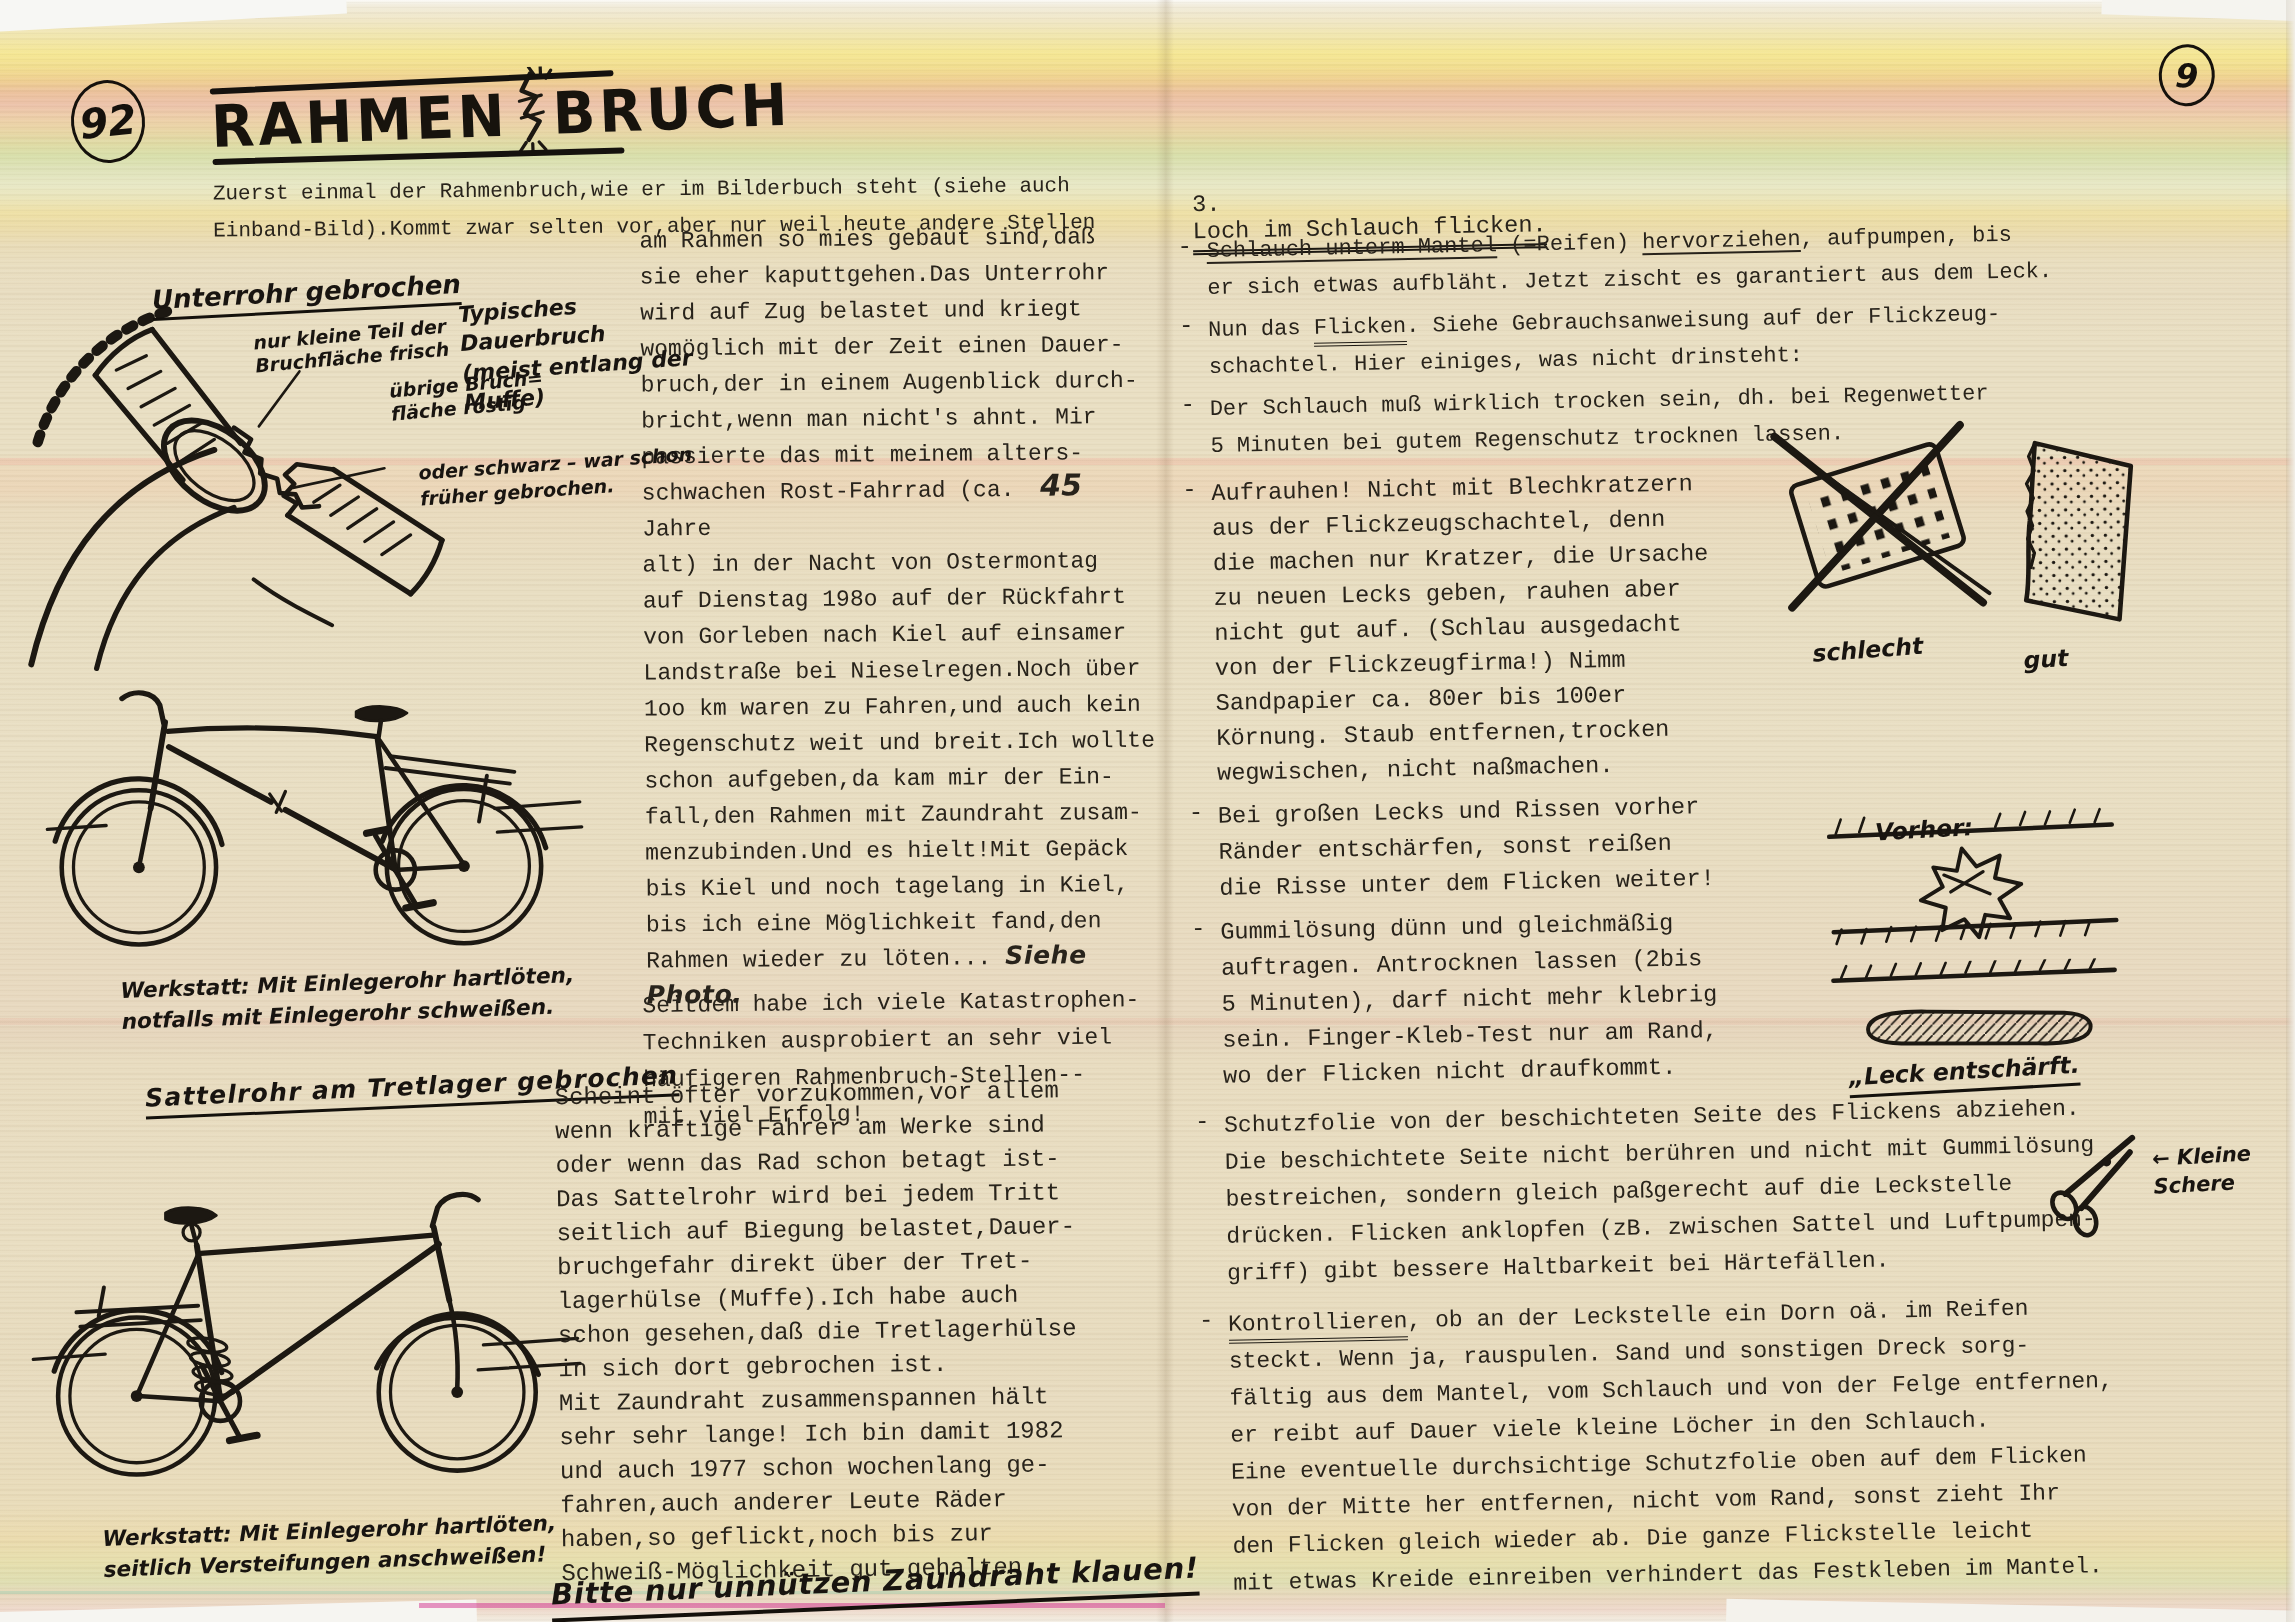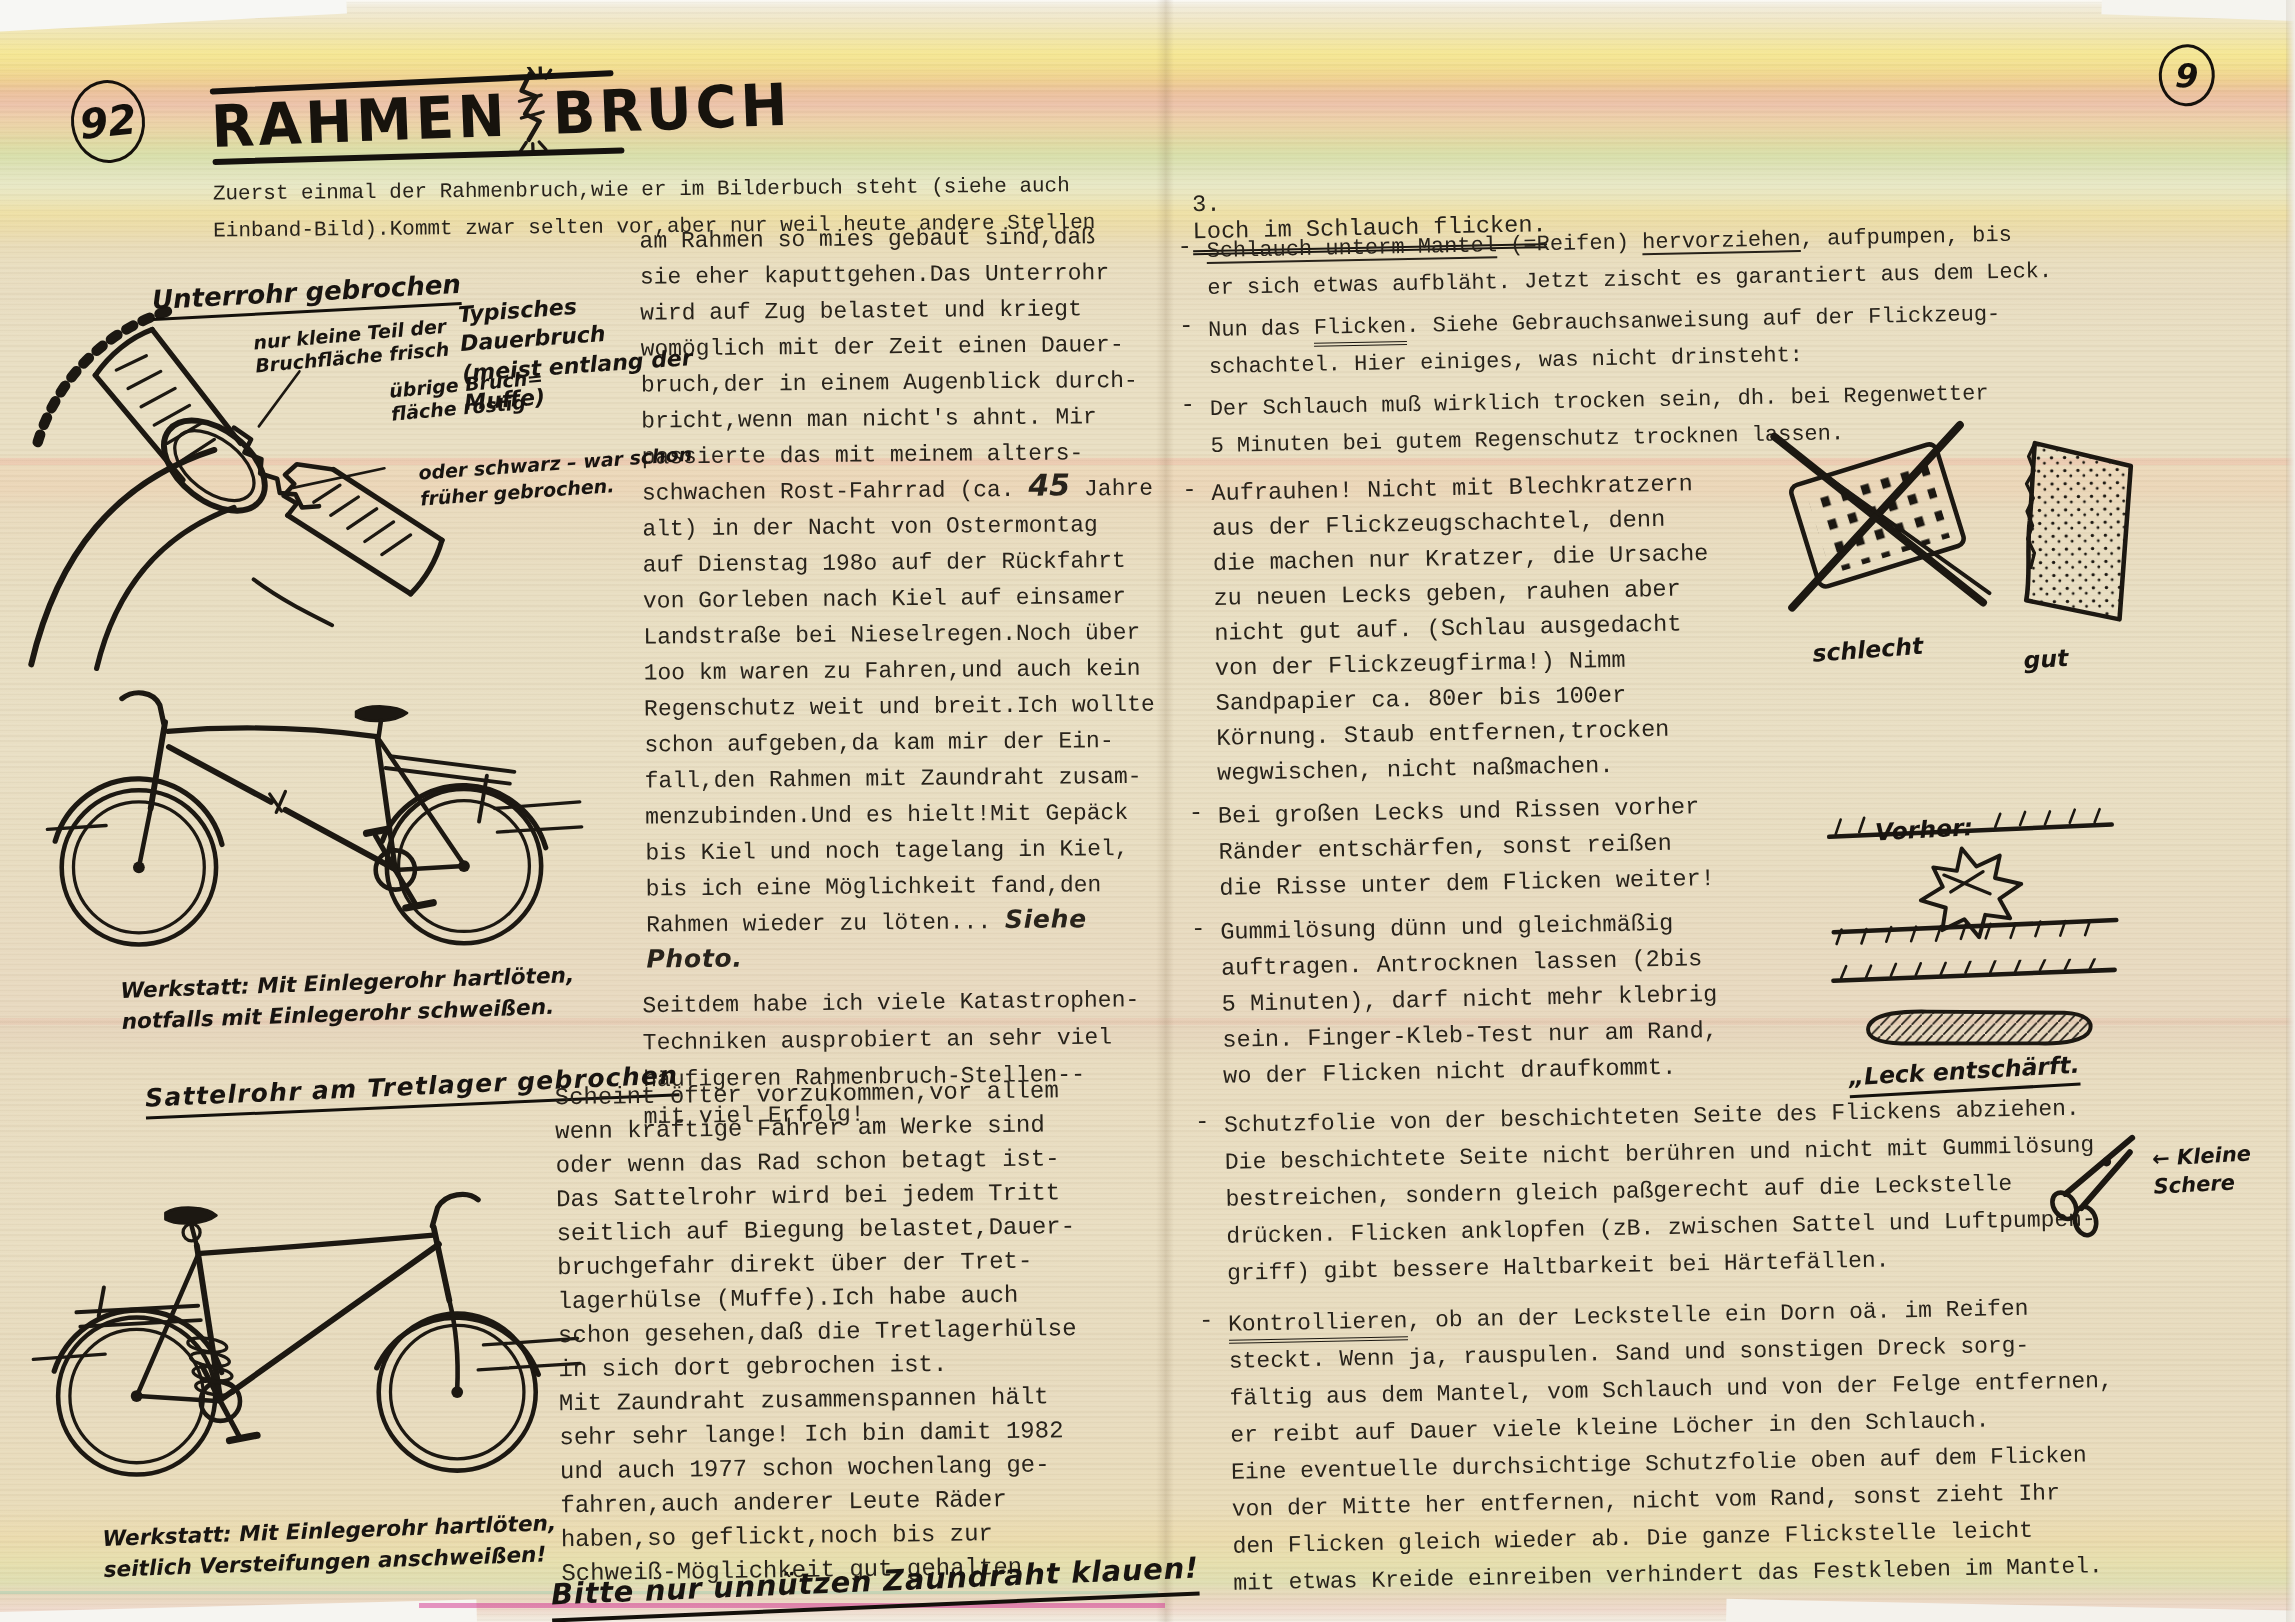--- a/index.html
+++ b/index.html
@@ -27,21 +27,21 @@
         #e9dbbe 510px,#e8dec2 592px,#e9dfc4 753px,#e8ddc1 851px,#e8d9c0 1008px,
         #e6d6bd 1033px,#e8dcc0 1063px,#e9dec2 1243px,#e7dbbe 1361px,#e8dcc0 1397px,
         #e9dcba 1505px,#ebdbae 1539px,#e6dfae 1563px,#dfdeb2 1582px,#e9d8c0 1598px,
         #eed9cc 1610px,#f0e6d8 1617px,#f6f2ea 1623px);
   }
   .tw{font-family:"Liberation Mono","DejaVu Sans Mono",monospace;white-space:pre-line;color:#28231b;}
   .hw{font-family:"DejaVu Sans","Liberation Sans",sans-serif;font-style:italic;color:#181410;}
   .abs{position:absolute;}
   u{text-decoration:underline;text-decoration-thickness:2px;text-underline-offset:5.2px;}
   .uu{border-bottom:4.6px double #1c1812;padding-bottom:2px;}
-  .hw45{font-family:"DejaVu Sans",sans-serif;font-style:italic;font-weight:700;font-size:30px;line-height:.8;}
+  .hw45{font-family:"DejaVu Sans",sans-serif;font-style:italic;font-weight:700;font-size:30px;line-height:.8;margin-left:12px;}
   .hwi{font-family:"DejaVu Sans",sans-serif;font-style:italic;font-weight:700;font-size:25px;line-height:.8;letter-spacing:0.7px;}
   
   .pn{border:3.9px solid #15110c;border-radius:50%;display:flex;align-items:center;justify-content:center;
       font-family:"DejaVu Sans",sans-serif;font-style:italic;font-weight:700;color:#15110c;}
   
   #title{left:211px;top:76px;transform:rotate(-2.2deg);}
   .title-rule{height:5.9px;background:#15120e;border-radius:2.6px;}
   .title-row{display:flex;align-items:center;margin-top:-5.2px;margin-bottom:-3.9px;}
   .title-word{font-family:"DejaVu Sans",sans-serif;font-weight:700;font-size:56px;letter-spacing:3.9px;color:#17130d;transform:scaleY(1.04);}
   

